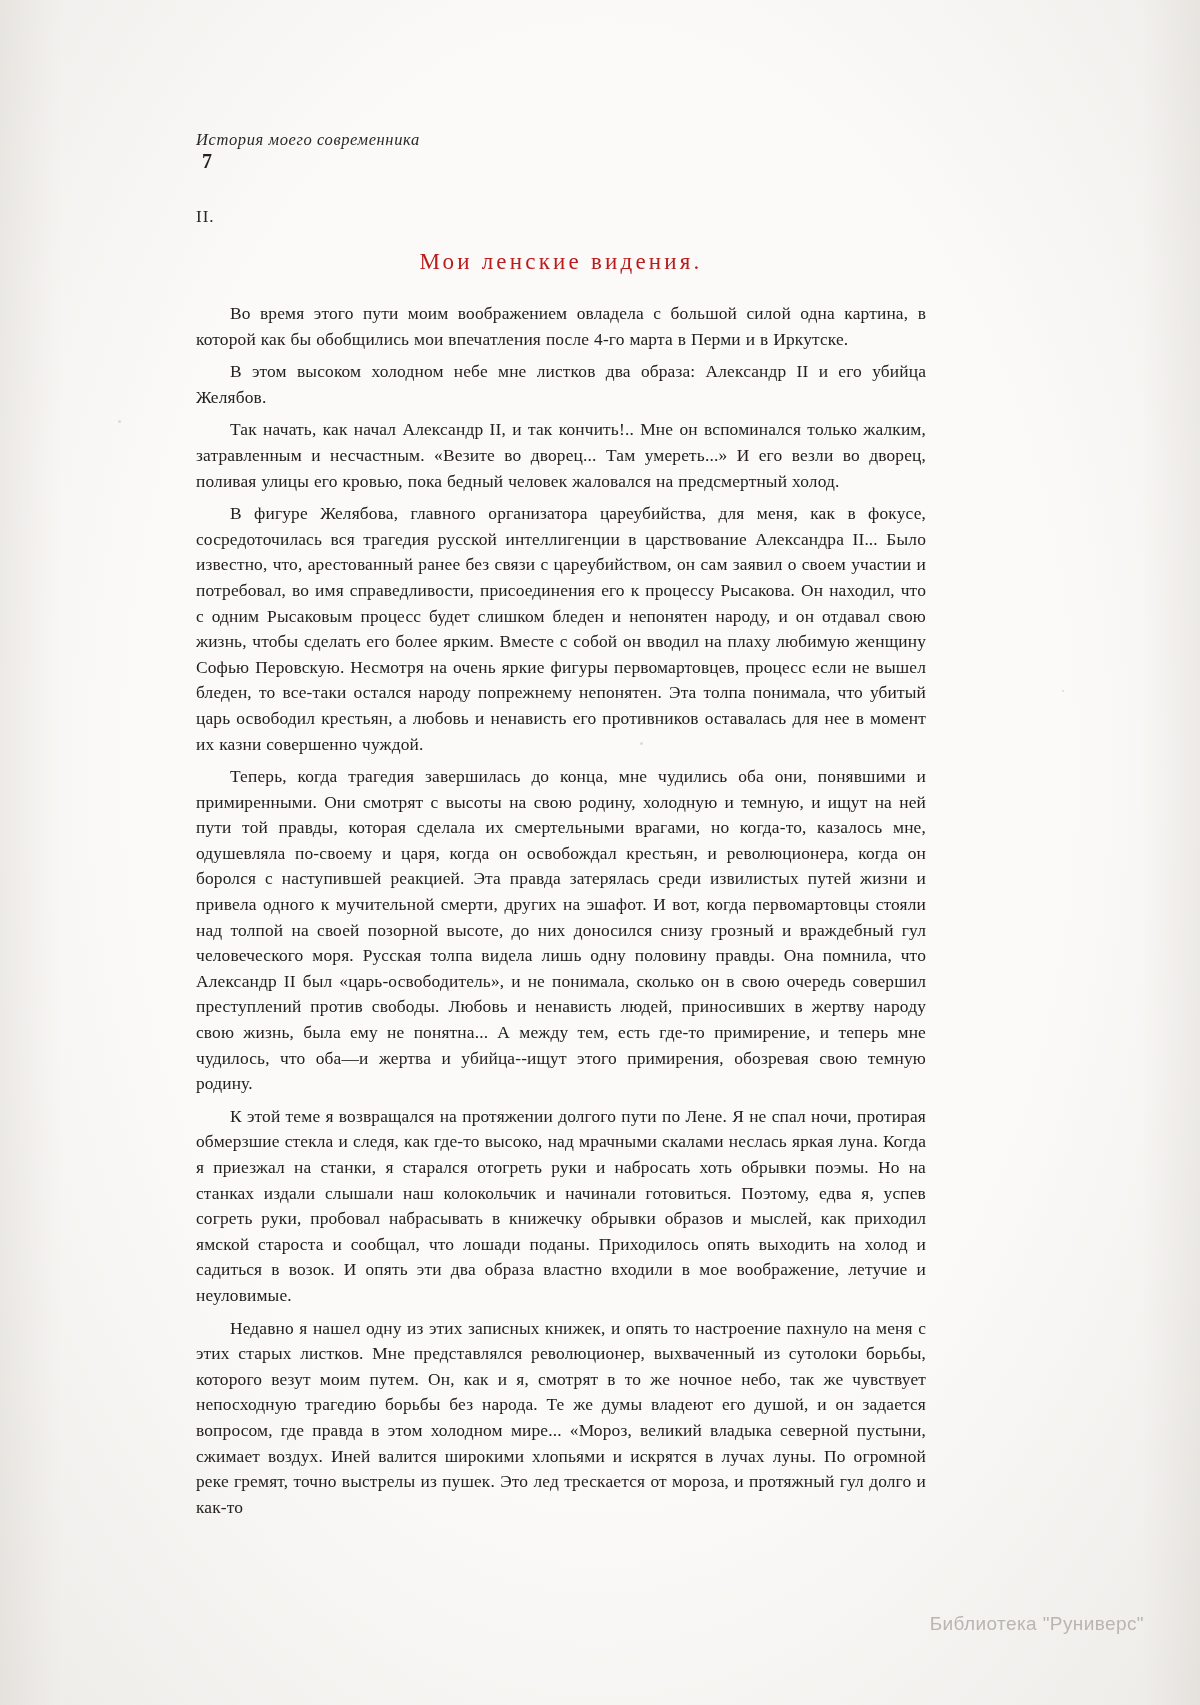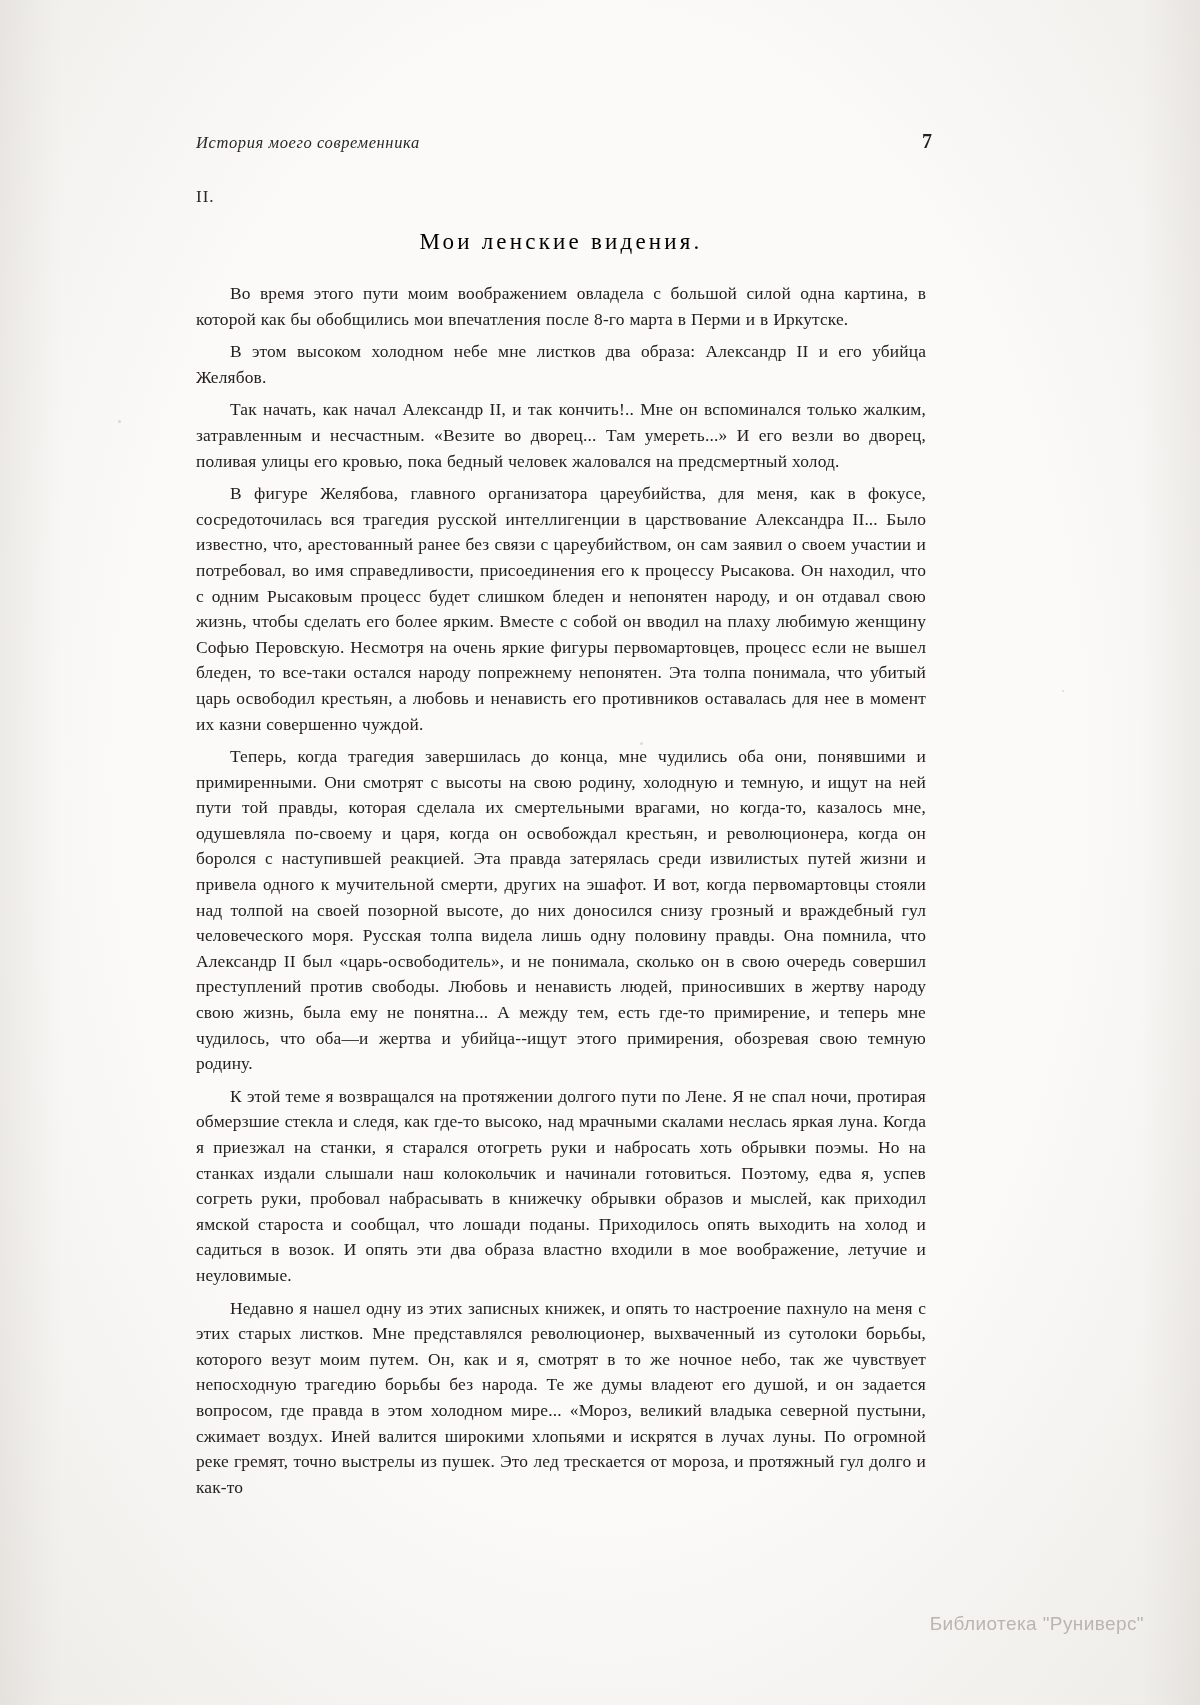--- a/index.html
+++ b/index.html
@@ -35,20 +35,21 @@
     left: 196px;
     top: 130px;
     width: 730px;
   }
   .running-head {
     display: flex;
     align-items: baseline;
     justify-content: space-between;
     width: 100%;
     margin-bottom: 34px;
+    flex-direction: column;
   }
   .running-title {
     font-style: italic;
     font-size: 16.5px;
     letter-spacing: 0.6px;
     color: #2a2724;
   }
   .page-number {
     font-size: 20px;
     font-weight: bold;
@@ -61,21 +62,21 @@
     letter-spacing: 1px;
     margin: 0 0 22px 0;
     color: #2a2724;
   }
   .chapter-title {
     text-align: center;
     font-size: 23px;
     letter-spacing: 3.2px;
     margin: 0 0 26px 0;
     font-weight: normal;
-    color: #000000;
+    color: #b91c1c;
   }
   p.body-par {
     margin: 0 0 1px 0;
     text-indent: 34px;
     text-align: justify;
     font-size: 17.4px;
     line-height: 25.6px;
     letter-spacing: 0.15px;
     color: #23201d;
     word-spacing: 0.4px;
@@ -108,21 +109,21 @@
   <div class="content">
 
     <div class="running-head">
       <span class="running-title">История моего современника</span>
       <span class="page-number">7</span>
     </div>
 
     <div class="chapter-number">II.</div>
     <h1 class="chapter-title">Мои ленские видения.</h1>
 
-    <p class="body-par">Во время этого пути моим воображением овладела с большой силой одна картина, в которой как бы обобщились мои впечатления после 8-го марта в Перми и в Иркутске.</p>
+    <p class="body-par">Во время этого пути моим воображением овладела с большой силой одна картина, в которой как бы обобщились мои впечатления после 4-го марта в Перми и в Иркутске.</p>
     <p class="body-par">В этом высоком холодном небе мне листков два образа: Александр II и его убийца Желябов.</p>
     <p class="body-par">Так начать, как начал Александр II, и так кончить!.. Мне он вспоминался только жалким, затравленным и несчастным. «Везите во дворец... Там умереть...» И его везли во дворец, поливая улицы его кровью, пока бедный человек жаловался на предсмертный холод.</p>
     <p class="body-par">В фигуре Желябова, главного организатора цареубийства, для меня, как в фокусе, сосредоточилась вся трагедия русской интеллигенции в царствование Александра II... Было известно, что, арестованный ранее без связи с цареубийством, он сам заявил о своем участии и потребовал, во имя справедливости, присоединения его к процессу Рысакова. Он находил, что с одним Рысаковым процесс будет слишком бледен и непонятен народу, и он отдавал свою жизнь, чтобы сделать его более ярким. Вместе с собой он вводил на плаху любимую женщину Софью Перовскую. Несмотря на очень яркие фигуры первомартовцев, процесс если не вышел бледен, то все-таки остался народу попрежнему непонятен. Эта толпа понимала, что убитый царь освободил крестьян, а любовь и ненависть его противников оставалась для нее в момент их казни совершенно чуждой.</p>
     <p class="body-par">Теперь, когда трагедия завершилась до конца, мне чудились оба они, понявшими и примиренными. Они смотрят с высоты на свою родину, холодную и темную, и ищут на ней пути той правды, которая сделала их смертельными врагами, но когда-то, казалось мне, одушевляла по-своему и царя, когда он освобождал крестьян, и революционера, когда он боролся с наступившей реакцией. Эта правда затерялась среди извилистых путей жизни и привела одного к мучительной смерти, других на эшафот. И вот, когда первомартовцы стояли над толпой на своей позорной высоте, до них доносился снизу грозный и враждебный гул человеческого моря. Русская толпа видела лишь одну половину правды. Она помнила, что Александр II был «царь-освободитель», и не понимала, сколько он в свою очередь совершил преступлений против свободы. Любовь и ненависть людей, приносивших в жертву народу свою жизнь, была ему не понятна... А между тем, есть где-то примирение, и теперь мне чудилось, что оба—и жертва и убийца--ищут этого примирения, обозревая свою темную родину.</p>
     <p class="body-par">К этой теме я возвращался на протяжении долгого пути по Лене. Я не спал ночи, протирая обмерзшие стекла и следя, как где-то высоко, над мрачными скалами неслась яркая луна. Когда я приезжал на станки, я старался отогреть руки и набросать хоть обрывки поэмы. Но на станках издали слышали наш колокольчик и начинали готовиться. Поэтому, едва я, успев согреть руки, пробовал набрасывать в книжечку обрывки образов и мыслей, как приходил ямской староста и сообщал, что лошади поданы. Приходилось опять выходить на холод и садиться в возок. И опять эти два образа властно входили в мое воображение, летучие и неуловимые.</p>
     <p class="body-par">Недавно я нашел одну из этих записных книжек, и опять то настроение пахнуло на меня с этих старых листков. Мне представлялся революционер, выхваченный из сутолоки борьбы, которого везут моим путем. Он, как и я, смотрят в то же ночное небо, так же чувствует непосходную трагедию борьбы без народа. Те же думы владеют его душой, и он задается вопросом, где правда в этом холодном мире... «Мороз, великий владыка северной пустыни, сжимает воздух. Иней валится широкими хлопьями и искрятся в лучах луны. По огромной реке гремят, точно выстрелы из пушек. Это лед трескается от мороза, и протяжный гул долго и как-то</p>
 
   </div>
 
   <div class="watermark">Библиотека "Руниверс"</div>

